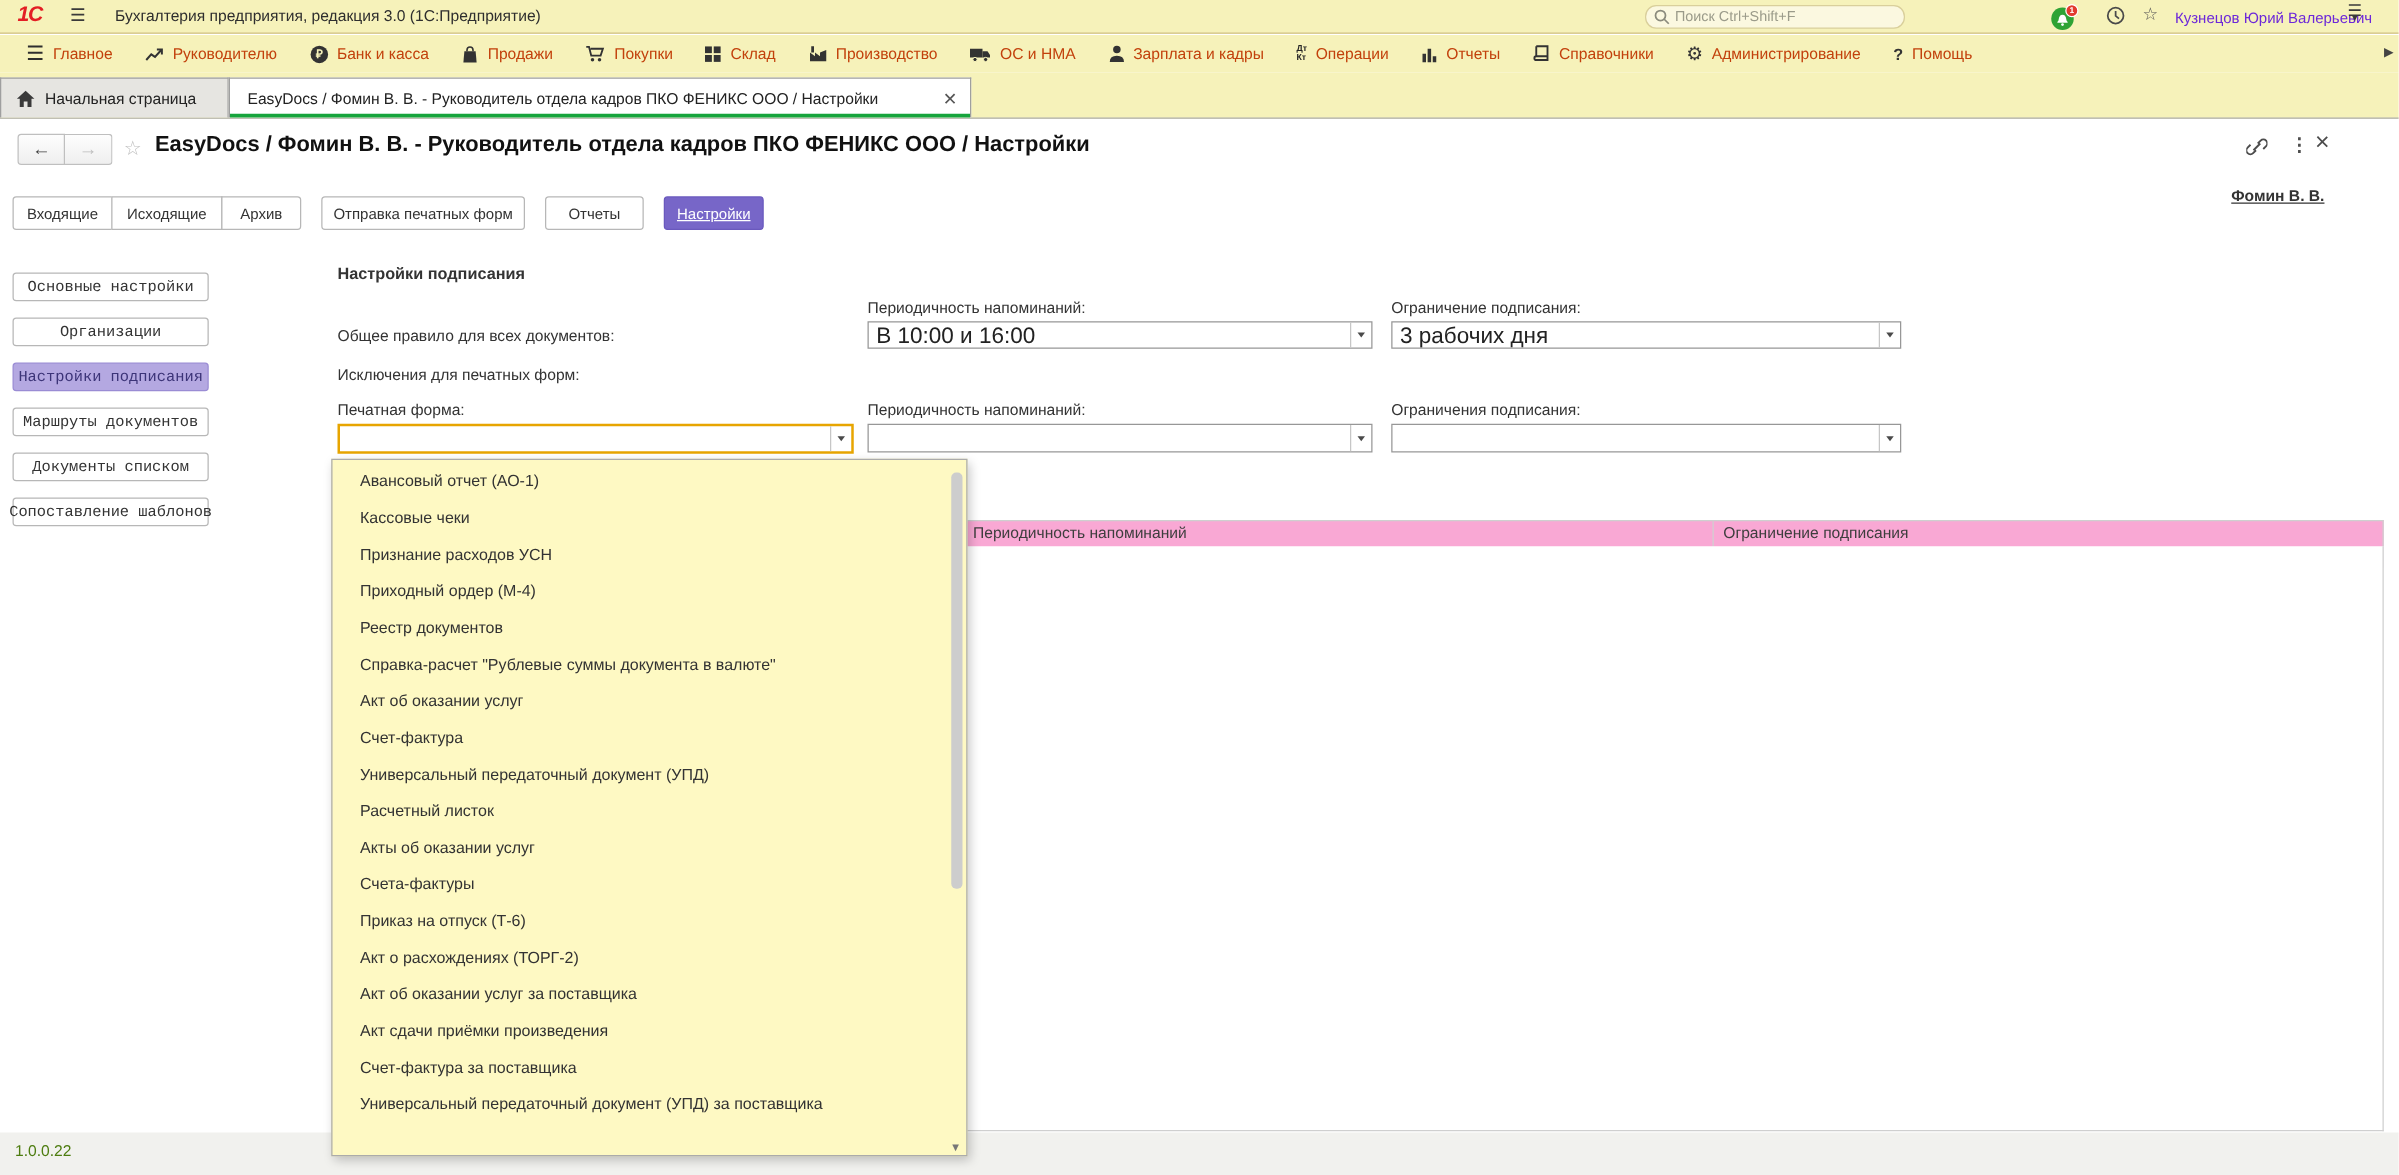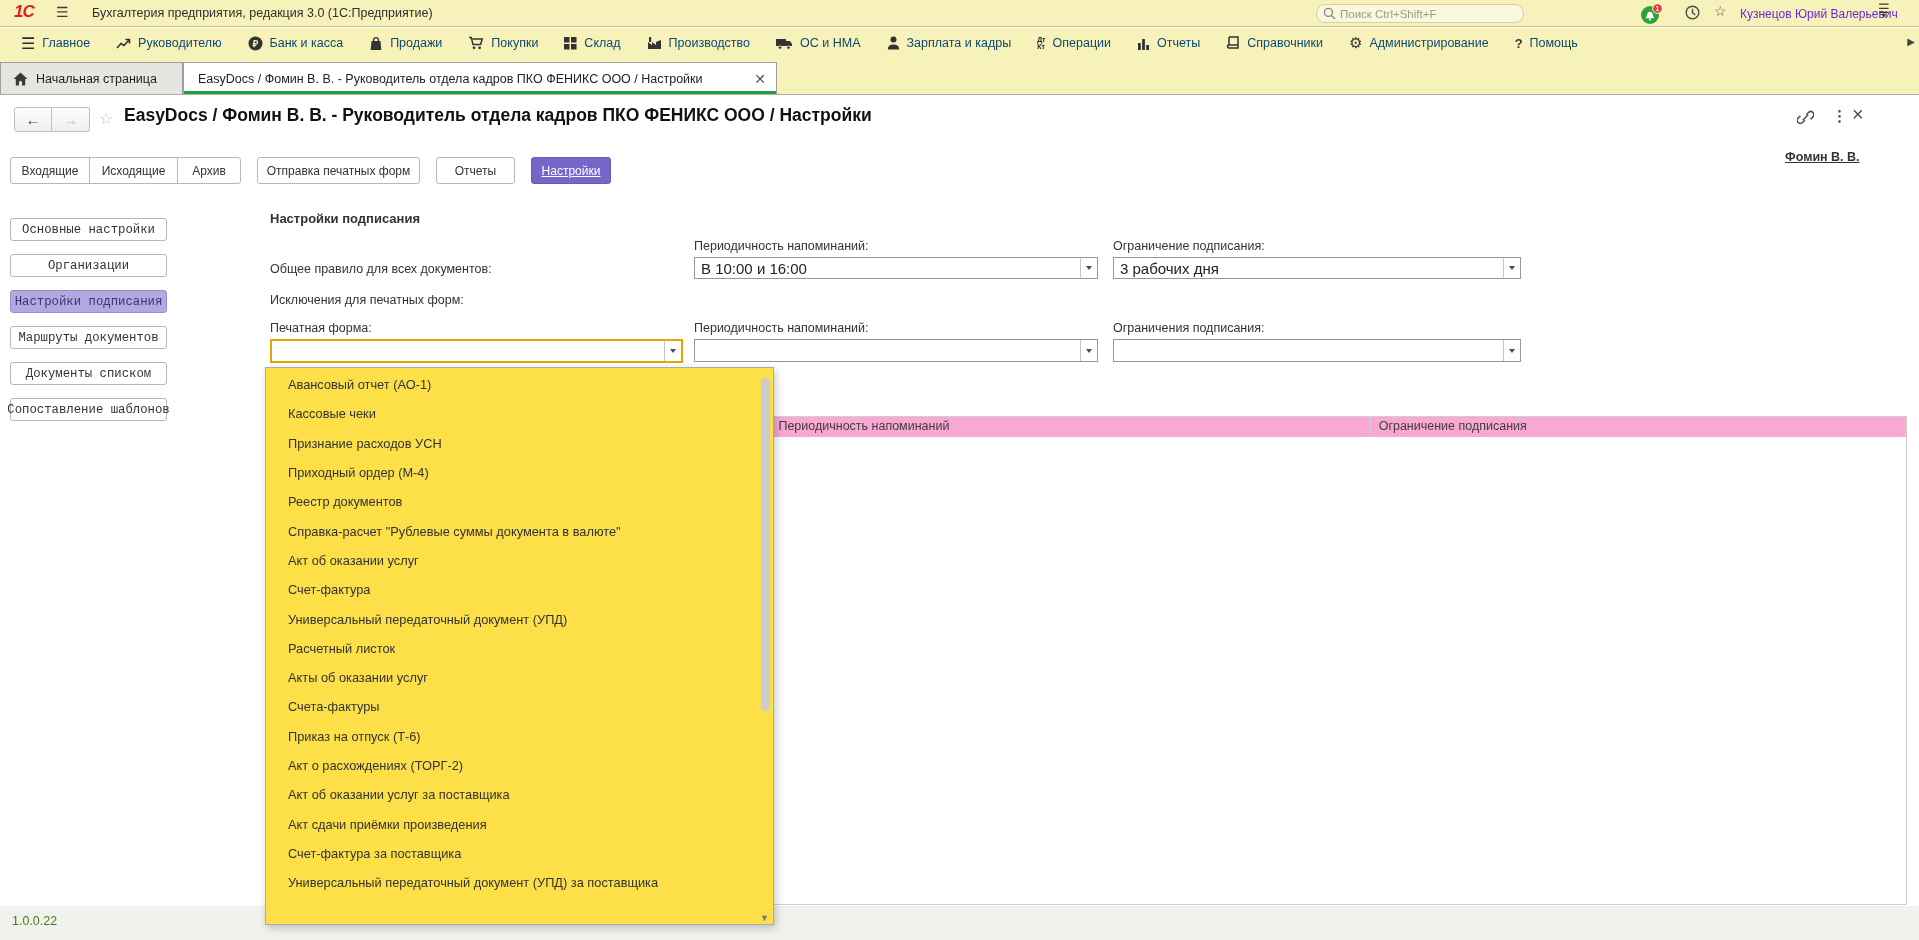--- a/index.html
+++ b/index.html
@@ -36,21 +36,21 @@
   .top-user { position:absolute; left:1740px; top:7px; font-size:12px; color:#6d28d9; }
   .ico-usermenu { left:1878px; top:4px; font-size:13px; color:#3a3a3a; line-height:9px; text-align:center; }
   .ico-usermenu .mini-arr { display:block; font-size:7px; margin-top:-2px; }
   
   .menubar {
     position:absolute; left:0; top:28px; width:1919px; height:30px;
     background:#f6f2ba; display:flex; align-items:center; padding-left:8px;
   }
   .menu-item { display:flex; align-items:center; padding:0 13px; height:100%; cursor:default; }
   .menu-item .mi-icon { display:flex; align-items:center; margin-right:7px; }
-  .menu-item .mi-label { font-size:12.5px; color:#0c4a6e; white-space:nowrap; }
+  .menu-item .mi-label { font-size:12.5px; color:#c2410c; white-space:nowrap; }
   .dtkt { font-size:7px; line-height:7px; color:#252525; font-weight:bold; text-align:left; }
   .menu-overflow { position:absolute; right:4px; top:8px; font-size:10px; color:#444; }
   
   .tabbar {
     position:absolute; left:0; top:58px; width:1919px; height:37px;
     background:#f6f2ba; border-bottom:1px solid #adadad;
   }
   .tab {
     position:absolute; top:4px; height:32px; display:flex; align-items:center;
     font-size:12.5px; color:#222; border:1px solid #9f9f9f; border-bottom:none;
@@ -98,35 +98,35 @@
     font-size:12.3px; color:#333; display:flex; align-items:center; justify-content:center; white-space:nowrap;
   }
   .side-btn.active { background:#b4a8e1; border-color:#9a8cd4; color:#3c3478; }
   
   .section-title { position:absolute; left:270px; top:211px; font-size:13px; font-weight:bold; color:#333; }
   .flabel { position:absolute; font-size:12.5px; color:#333; white-space:nowrap; }
   .combo {
     position:absolute; height:22px; background:#fff; border:1px solid #979797;
     display:flex; align-items:stretch;
   }
-  .combo .val { flex:1; display:flex; align-items:center; padding:0 6px; font-size:15px; color:#222; white-space:nowrap; overflow:hidden; }
+  .combo .val { flex:1; display:flex; align-items:center; padding:0 6px; font-size:18px; color:#222; white-space:nowrap; overflow:hidden; }
   .combo .cbtn { width:17px; border-left:1px solid #c6c6c6; display:flex; align-items:center; justify-content:center; }
   .combo .arr { width:0; height:0; border-left:3.5px solid transparent; border-right:3.5px solid transparent; border-top:4.5px solid #4a4a4a; }
   .combo.focused { border:2px solid #e7a500; height:24px; }
   
   .thead { position:absolute; left:270px; top:416px; width:1637px; height:38px; display:flex;
            background:#f9a8d4; border:1px solid #cfcfcf; }
   .th { border-right:1px solid #cfcfcf; font-size:12.5px; color:#3e3e3e; line-height:19px; padding-left:8px; white-space:nowrap; overflow:hidden; }
   .th:last-child { border-right:none; }
   .tbody { position:absolute; left:270px; top:437px; width:1637px; height:468px; background:#fff;
            border:1px solid #cfcfcf; border-top:none; }
   
   .popup {
     position:absolute; left:265px; top:367px; width:509px; height:558px;
-    background:#fde047; border:1px solid #ababab; box-shadow:2px 3px 8px rgba(0,0,0,.22);
+    background:#fef9c3; border:1px solid #ababab; box-shadow:2px 3px 8px rgba(0,0,0,.22);
     z-index:10; overflow:hidden;
   }
   .popup-list { position:absolute; left:0; top:2px; right:14px; }
   .pitem { height:29.3px; display:flex; align-items:center; padding-left:22px; font-size:12.8px; color:#333; white-space:nowrap; overflow:hidden; }
   .pscroll-thumb { position:absolute; right:3px; top:10px; width:9px; height:333px; background:#cdcdcd; border-radius:4px; }
   .pscroll-down { position:absolute; right:4px; bottom:1px; font-size:9px; color:#777; }
   
   .footer { position:absolute; left:0; top:906px; width:1919px; height:34px; background:#f1f1ee; }
   .version { position:absolute; left:12px; top:8px; font-size:12.5px; color:#4d7c0f; }
   .icon-svg { display:block; }

